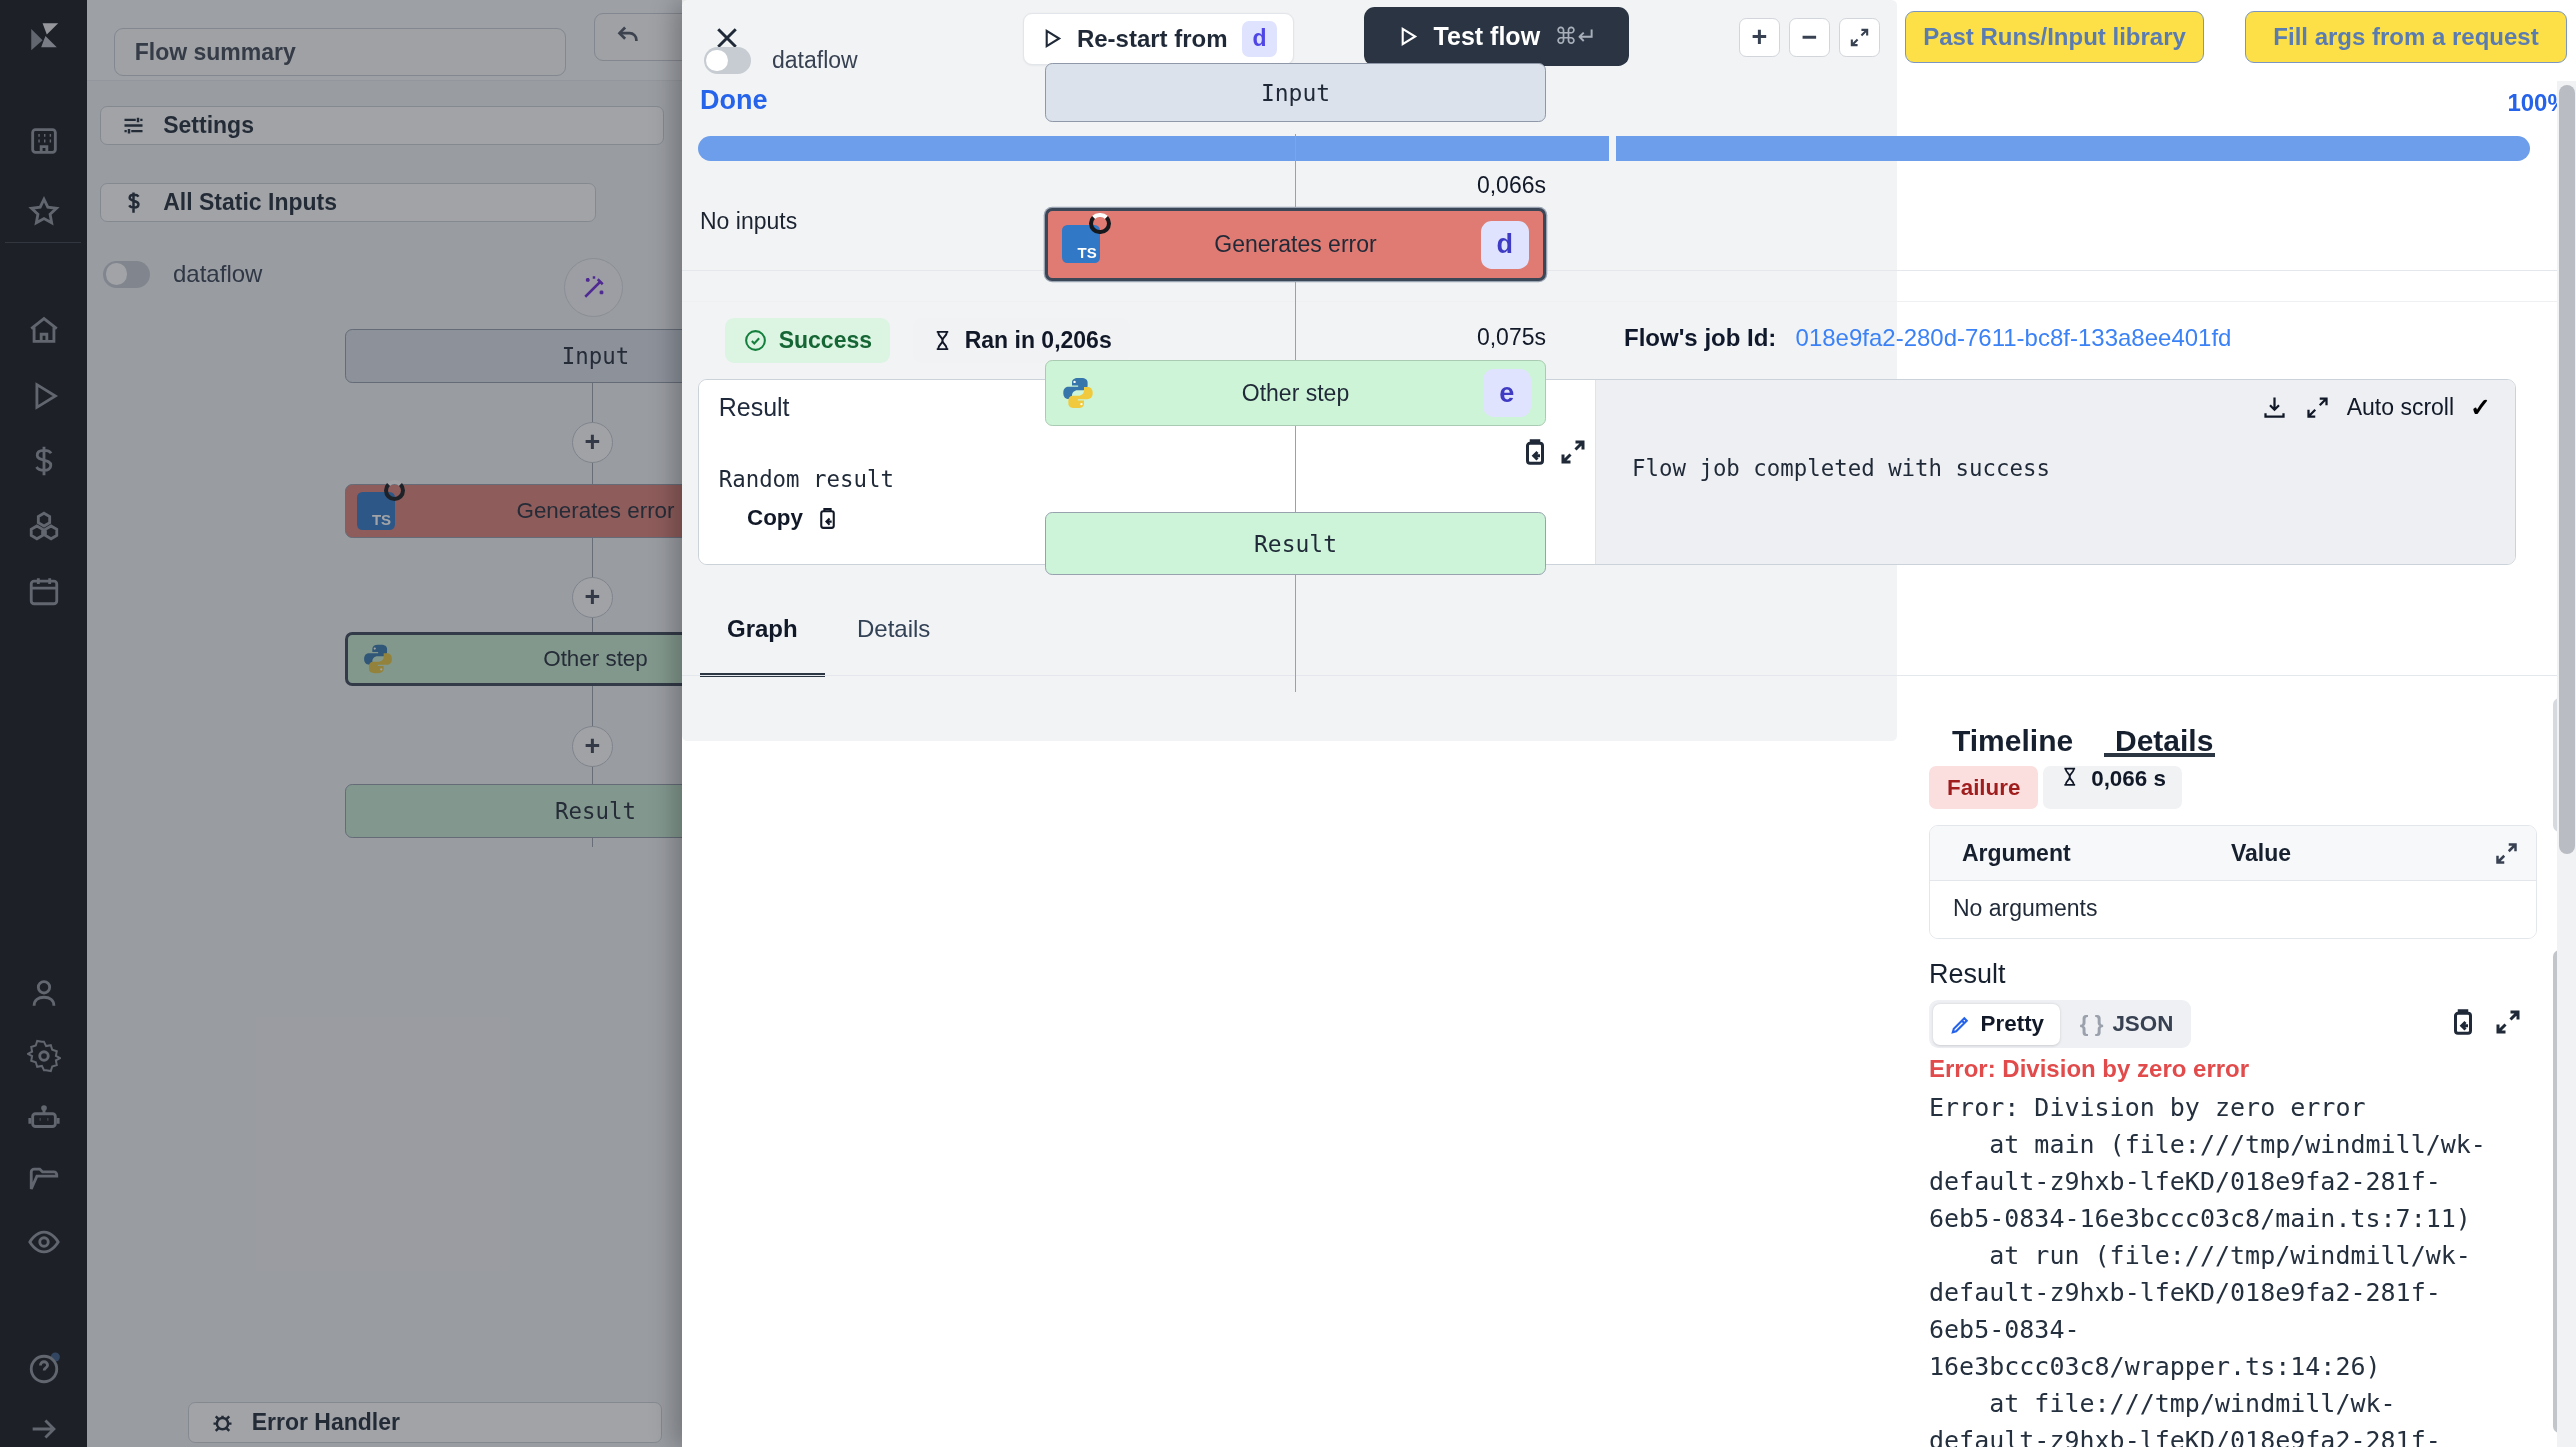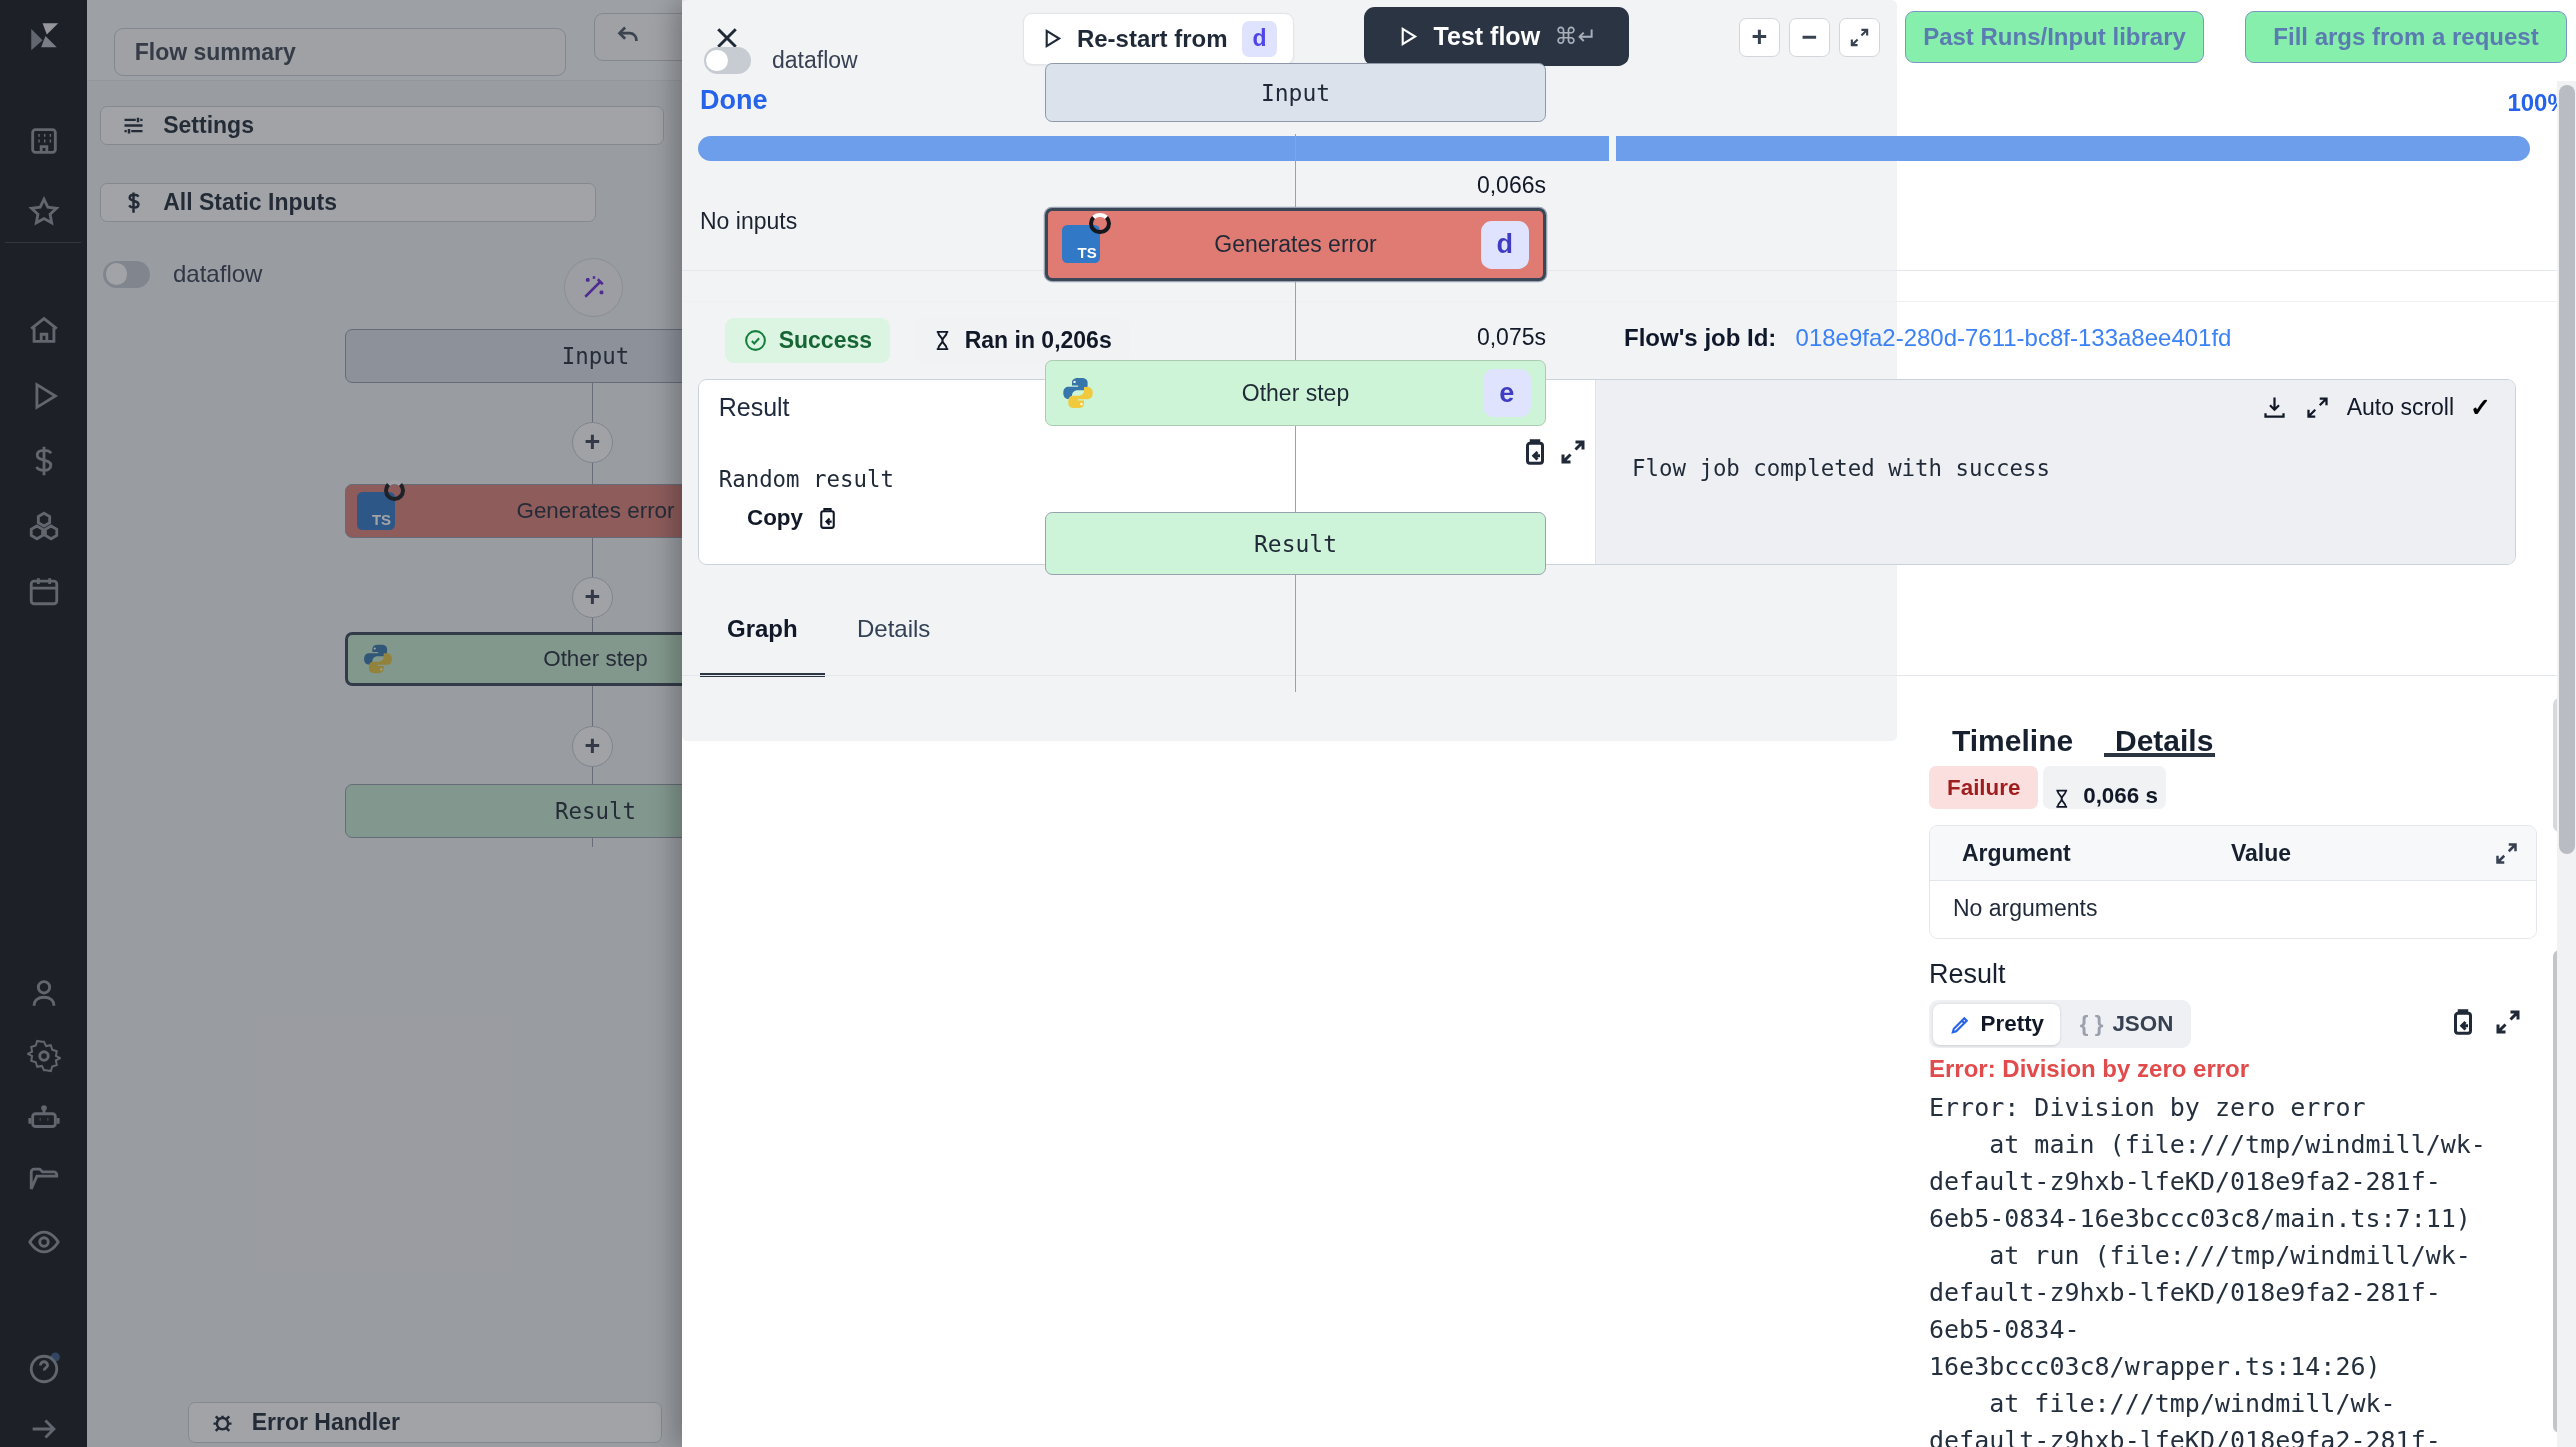--- a/index.html
+++ b/index.html
@@ -48,21 +48,21 @@
   .icon-btn svg { stroke:#1f2937; fill:none; stroke-width:2.4; }
 
   #restart-btn { left:341px; top:12.5px; width:271px; height:52px; border:0.9px solid #e2e5e9; border-radius:9px; background:#fff;
                  display:flex; align-items:center; justify-content:center; gap:14.3px; box-shadow:0 0.9px 1.8px rgba(0,0,0,0.05); }
   #restart-btn .lbl { font-size:24px; font-weight:600; color:#1f2937; }
   .step-chip { background:#dfe3fd; color:#4f46e5; font-weight:700; font-size:23px; border-radius:7.2px; padding:4.5px 10.7px; }
   #testflow-btn { left:682px; top:7.2px; width:265px; height:59px; border-radius:10.7px; background:#2a3442; color:#fff;
                   display:flex; align-items:center; justify-content:center; gap:14.3px; }
   #testflow-btn .lbl { font-size:25px; font-weight:700; }
   #testflow-btn .kbd { font-size:23px; color:#a8afba; }
-  .outline-blue-btn { position:absolute; top:10.7px; height:52px; border:1.8px solid #7b96c2; border-radius:9px; background:#86efac;
+  .outline-blue-btn { position:absolute; top:10.7px; height:52px; border:1.8px solid #7b96c2; border-radius:9px; background:#fde047;
                       color:#5a7cb1; font-weight:700; font-size:24px; display:flex; align-items:center; justify-content:center; }
 
   #done-label { left:18px; top:85px; font-size:27px; font-weight:600; color:#2563eb; }
   #pct-label { right:7.2px; top:89px; font-size:24px; font-weight:600; color:#2563eb; }
   .prog-seg { position:absolute; top:136px; height:25px; background:#6d9eeb; }
 
   #no-inputs { left:18px; top:208px; font-size:23px; color:#1b2330; }
   .hr1 { position:absolute; left:0; width:1894px; height:1.3px; background:#e4e7eb; }
 
   .badge { position:absolute; top:318px; height:45px; border-radius:9px; display:flex; align-items:center; gap:10.7px;
@@ -84,21 +84,21 @@
   .gtime { position:absolute; width:501px; left:363px; text-align:right; font-size:23px; color:#111827; }
   #gline { position:absolute; left:613px; top:134px; width:1.3px; height:558px; background:#9aa1ac; }
   .zoombtn { position:absolute; top:18px; width:41px; height:39px; background:#fff; border:0.9px solid #d2d6db; border-radius:7.2px;
              display:flex; align-items:center; justify-content:center; color:#374151; font-size:27px; font-weight:600; }
 
   #details-panel { left:1247px; top:694px; width:1292px; height:753px; background:#fff; }
   .dp-tab { position:absolute; top:30px; font-size:30px; font-weight:600; color:#16202e; }
   #failure-badge { position:absolute; left:0; top:72px; height:43px; background:#fbdfdf; color:#9f1d1d; font-weight:700; font-size:22.4px;
                    border-radius:7.2px; display:flex; align-items:center; padding:0 18px; }
   #dur-badge { position:absolute; left:114px; top:72px; height:43px; background:#f1f2f4; color:#111827; font-weight:700; font-size:22.4px;
-               border-radius:7.2px; display:flex; align-items:flex-end; gap:10.7px; padding:0 8px; }
+               border-radius:7.2px; display:flex; align-items:flex-start; gap:10.7px; padding:0 16px; }
   #arg-table { position:absolute; left:0; top:131px; width:608px; border:0.9px solid #e3e6ea; border-radius:9px; overflow:hidden; }
   #arg-head { background:#f7f8fa; border-bottom:0.9px solid #e3e6ea; height:55px; position:relative; }
   #arg-head span { font-size:23px; font-weight:700; color:#16202e; position:absolute; top:14.3px; }
   #arg-body { height:57px; position:relative; background:#fff; }
   #seg-ctl { position:absolute; left:0; top:306px; height:48px; background:#eef0f3; border-radius:9px; display:flex; align-items:center; padding:3.6px; gap:5.4px; }
   #seg-pretty { background:#fff; border-radius:7.2px; box-shadow:0 0.9px 2.7px rgba(0,0,0,0.15); height:41px; display:flex; align-items:center; gap:9px;
                 padding:0 16px; font-size:22.4px; font-weight:700; color:#111827; }
   #seg-json { display:flex; align-items:center; gap:9px; padding:0 14.3px; font-size:22.4px; font-weight:700; color:#374151; }
   #err-title { position:absolute; left:0; top:361px; font-size:24px; font-weight:700; color:#e14b4b; }
   #stack { position:absolute; left:0; top:395px; width:626px; font-size:25px; line-height:37px; color:#25303f; white-space:pre; }

